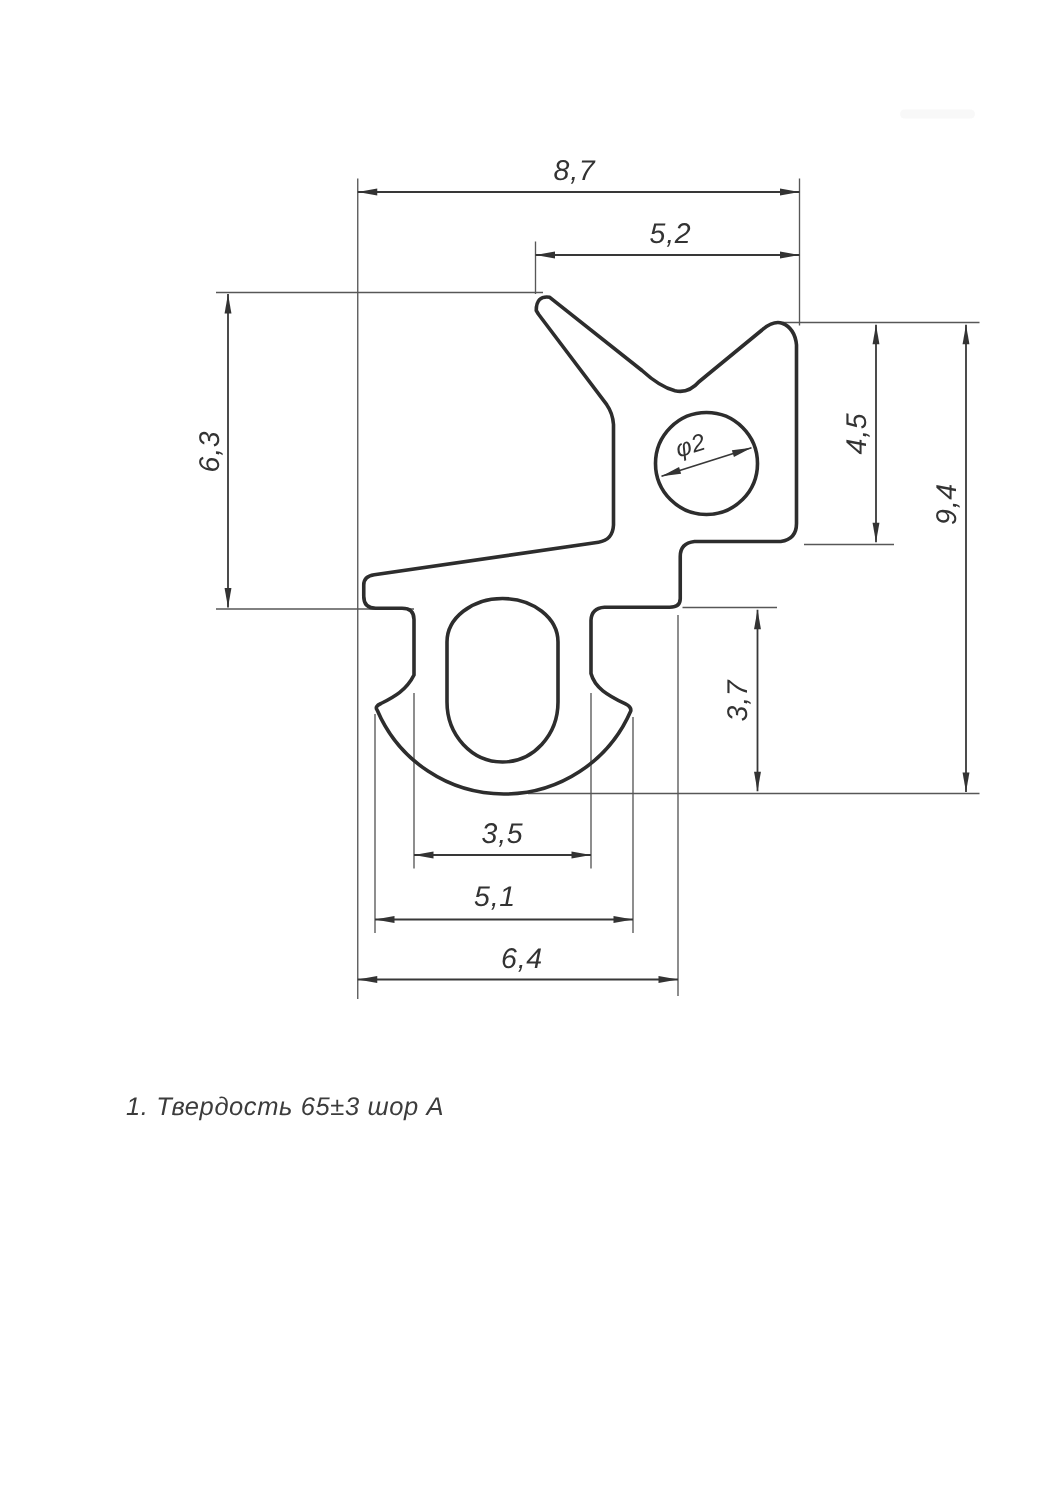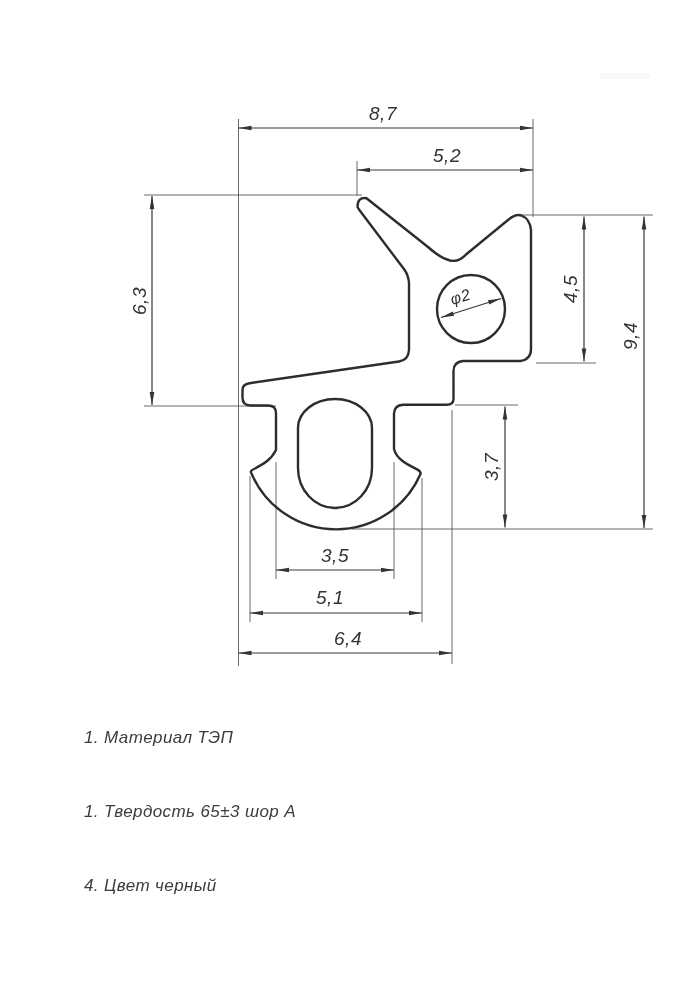--- a/index.html
+++ b/index.html
@@ -150,18 +150,16 @@
 
     <g>
       <line class="dl" x1="238.5" y1="653" x2="452" y2="653" marker-start="url(#arw)" marker-end="url(#arw)"></line>
       <text class="dt" x="348" y="645">6,4</text>
     </g>
   </svg>
 
   <div class="smudge"></div>
 
   <div class="notes">
-    <div>1. Материал ТЭП</div>
     <div>1. Твердость 65±3 шор А</div>
-    <div>4. Цвет черный</div>
   </div>
 
 </div>
 
 </body></html>

